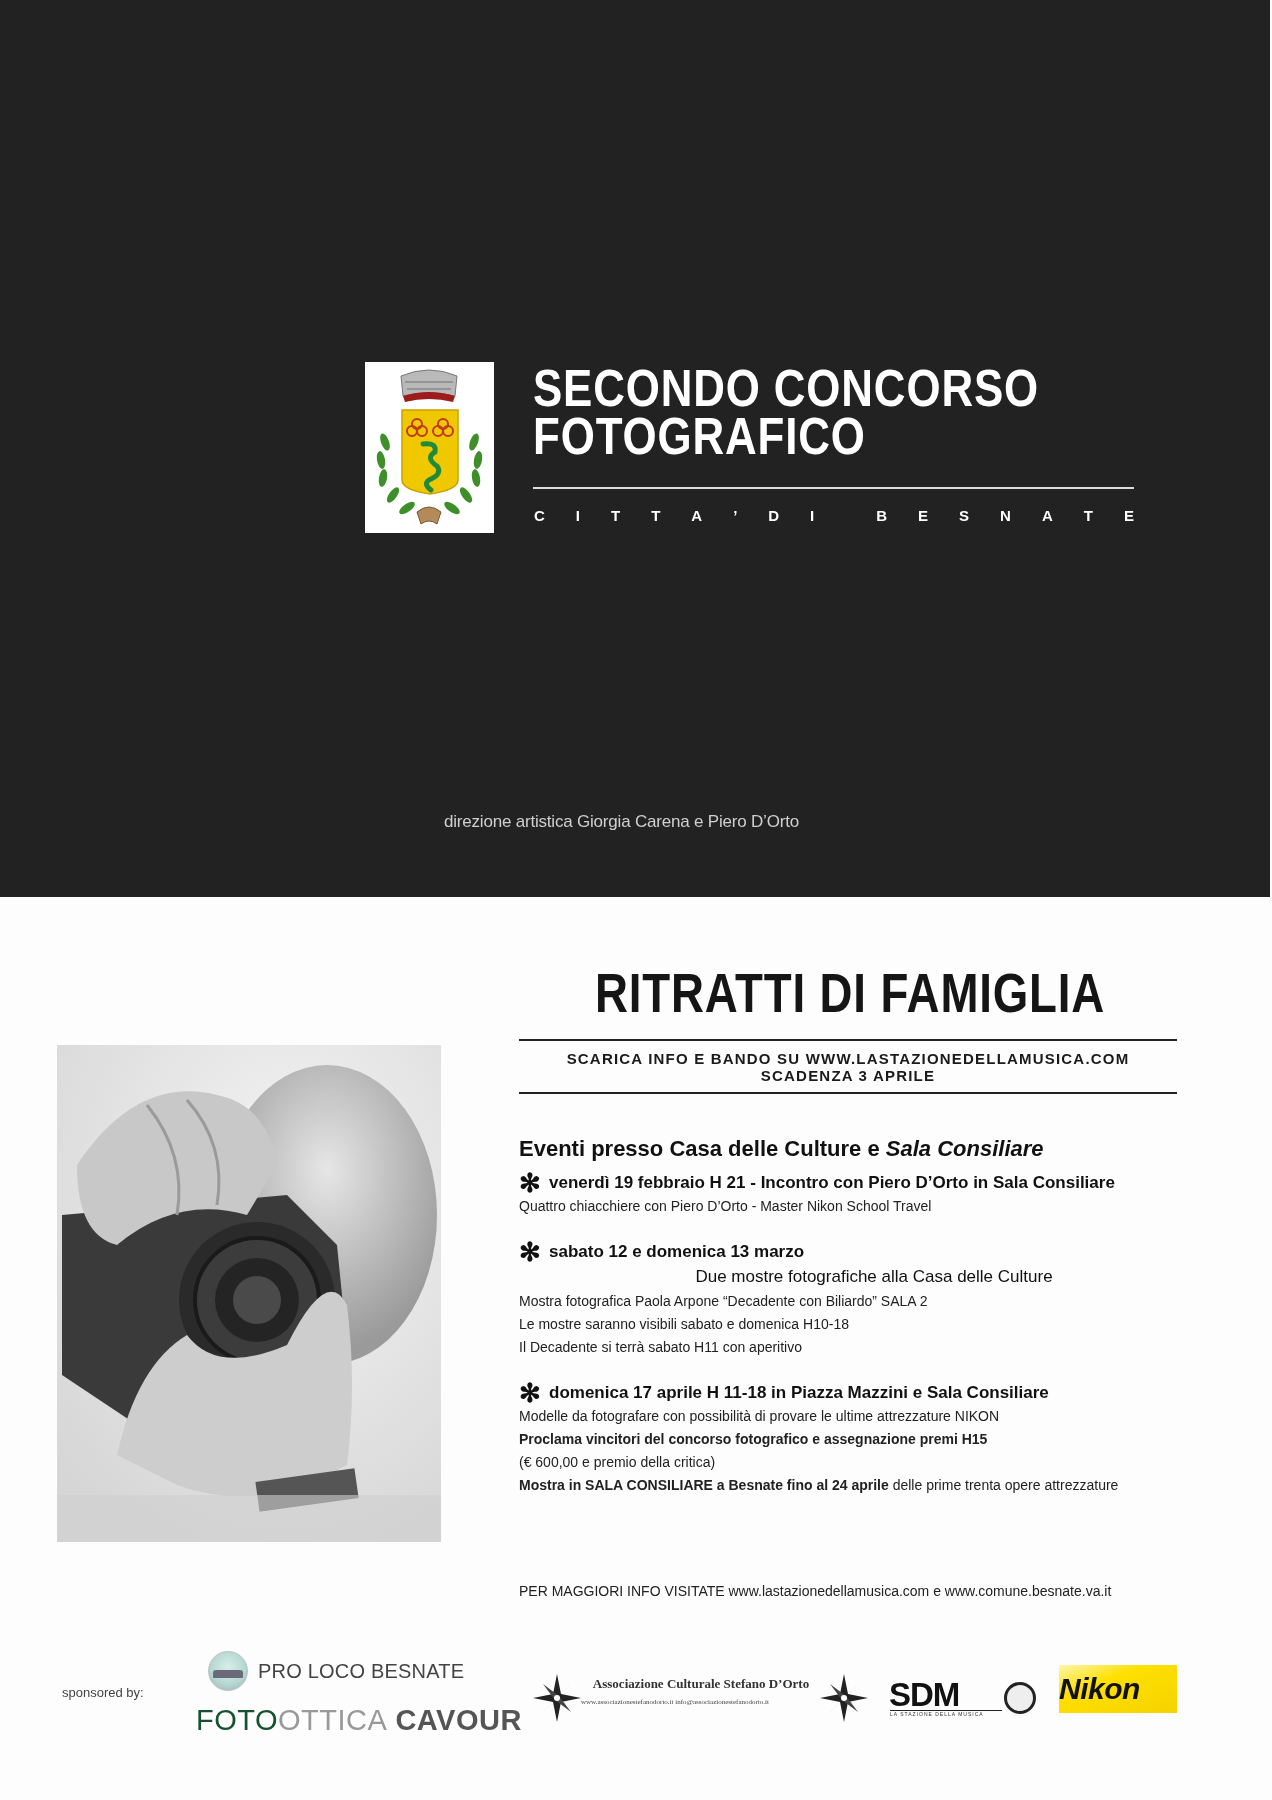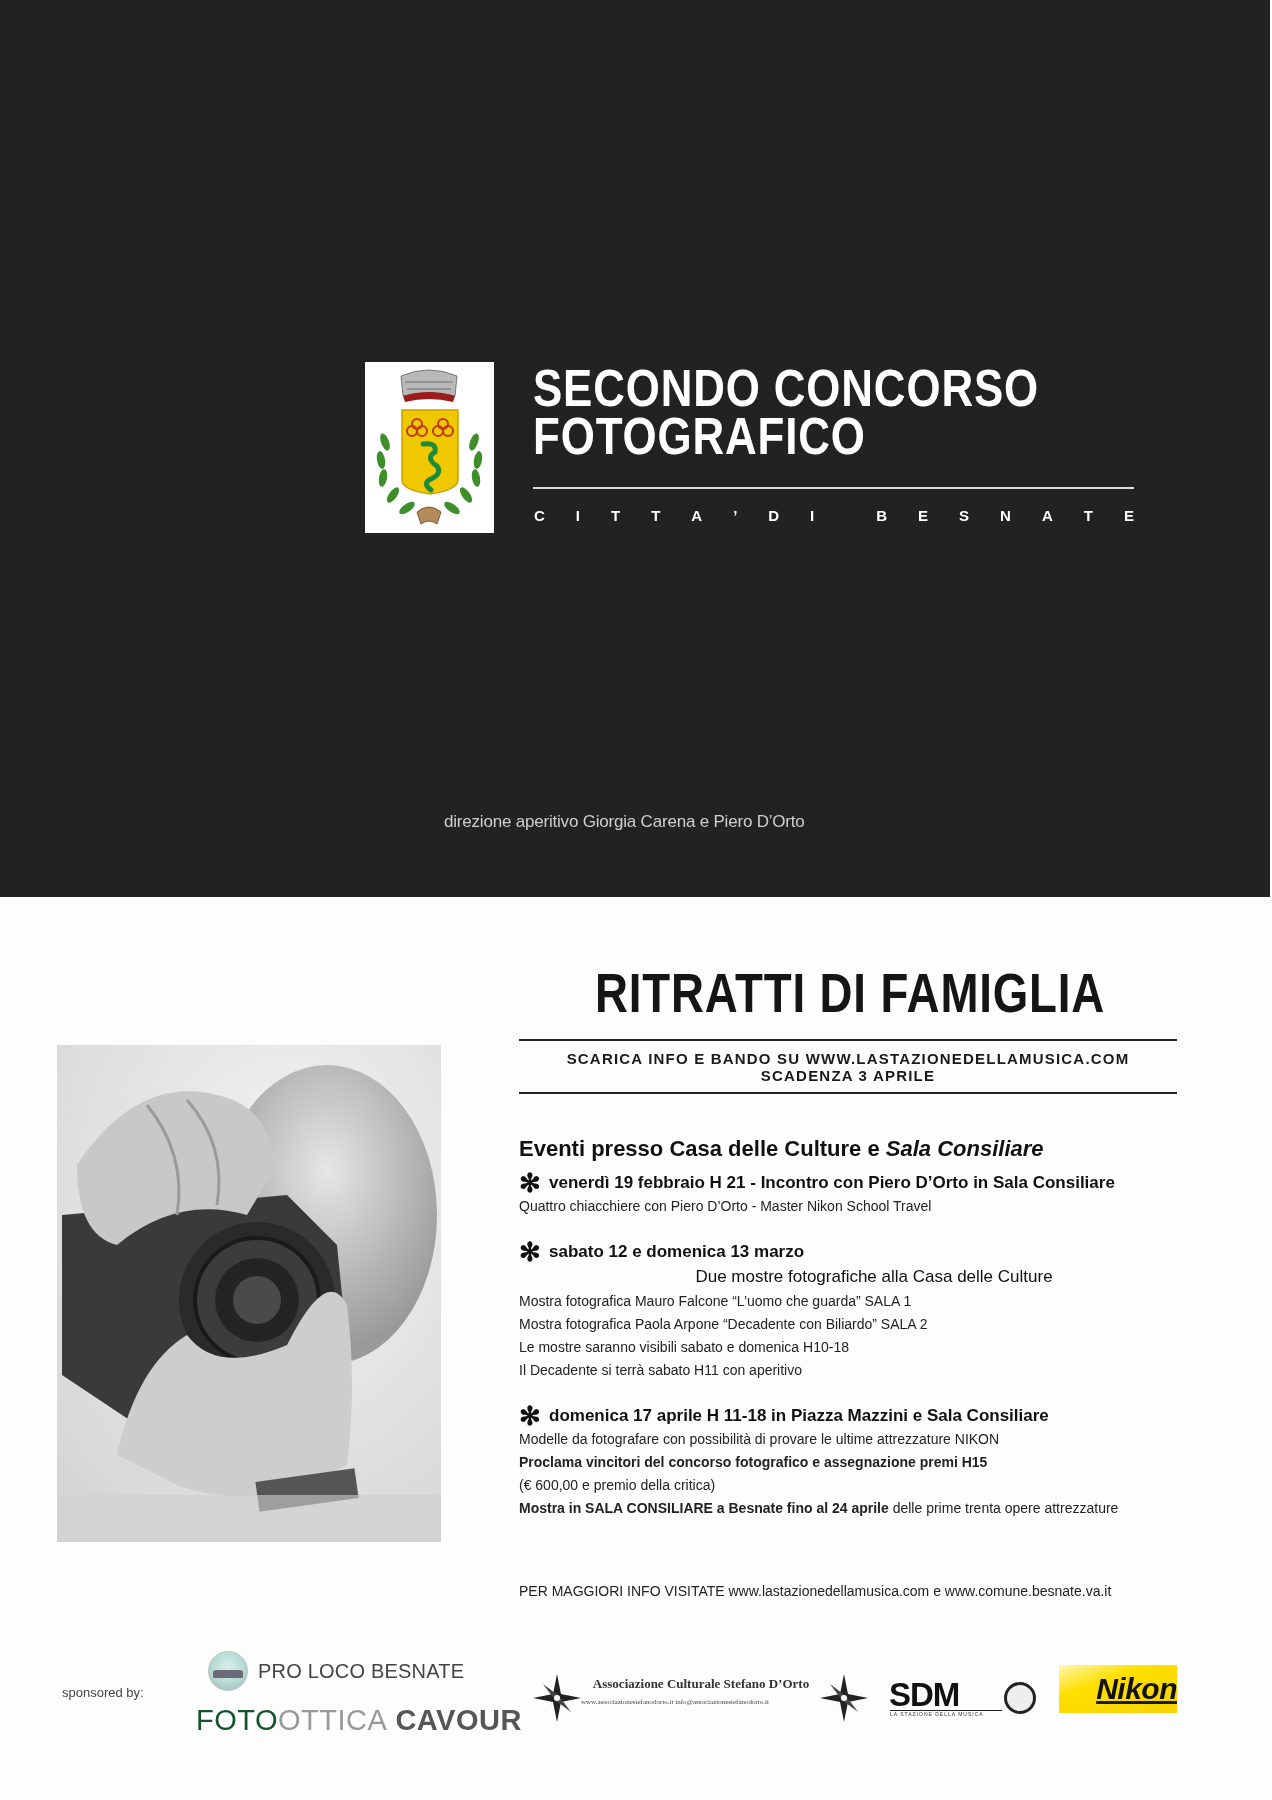--- a/index.html
+++ b/index.html
@@ -104,21 +104,21 @@
     border-top: 1px solid #222; letter-spacing: 1px;
   }
   #sdm-badge {
     position: absolute; left: 117px; top: 12px; width: 26px; height: 26px; border-radius: 50%;
     border: 3px solid #222; background: #eee;
   }
 
   #nikon {
     left: 1059px; top: 1665px; width: 118px; height: 48px;
     background: linear-gradient(160deg, #fff6b0 0%, #ffe000 35%, #f5d200 100%);
-    display: flex; align-items: center; justify-content: flex-end; text-decoration: underline;
+    display: flex; align-items: center; justify-content: flex-start;
   }
   #nikon-text {
     font-weight: 700; font-style: italic; font-size: 30px; color: #111; letter-spacing: -0.5px;
   }
 </style>
 </head>
 <body>
 
 <div id="top-panel" class="abs"></div>
 
@@ -175,21 +175,21 @@
   <span>I</span>
   <span></span>
   <span>B</span>
   <span>E</span>
   <span>S</span>
   <span>N</span>
   <span>A</span>
   <span>T</span>
   <span>E</span>
 </div>
-<div id="direction-line" class="abs">direzione aperitivo Giorgia Carena e Piero D’Orto</div>
+<div id="direction-line" class="abs">direzione artistica Giorgia Carena e Piero D’Orto</div>
 
 <div id="photo" class="abs">
   <svg viewBox="0 0 384 497">
     <defs>
       <radialGradient id="bg" cx="60%" cy="30%" r="80%">
         <stop offset="0%" stop-color="#f4f4f4"></stop>
           <stop offset="100%" stop-color="#d6d6d6"></stop>
       </radialGradient>
       <radialGradient id="head" cx="50%" cy="35%" r="60%">
         <stop offset="0%" stop-color="#e6e6e6"></stop>
@@ -233,21 +233,20 @@
     </div>
     <div class="line">Quattro chiacchiere con Piero D’Orto - Master Nikon School Travel</div>
   </div>
 
   <div class="event">
     <div class="event-head">
       <span class="star">✻</span>
       <span>sabato 12 e domenica 13 marzo</span>
     </div>
     <div class="event-sub indent">Due mostre fotografiche alla Casa delle Culture</div>
-    <div class="line">Mostra fotografica Mauro Falcone “L’uomo che guarda” SALA 1</div>
     <div class="line">Mostra fotografica Paola Arpone “Decadente con Biliardo” SALA 2</div>
     <div class="line">Le mostre saranno visibili sabato e domenica H10-18</div>
     <div class="line">Il Decadente si terrà sabato H11 con aperitivo</div>
   </div>
 
   <div class="event">
     <div class="event-head">
       <span class="star">✻</span>
       <span>domenica 17 aprile H 11-18 in Piazza Mazzini e Sala Consiliare</span>
     </div>

